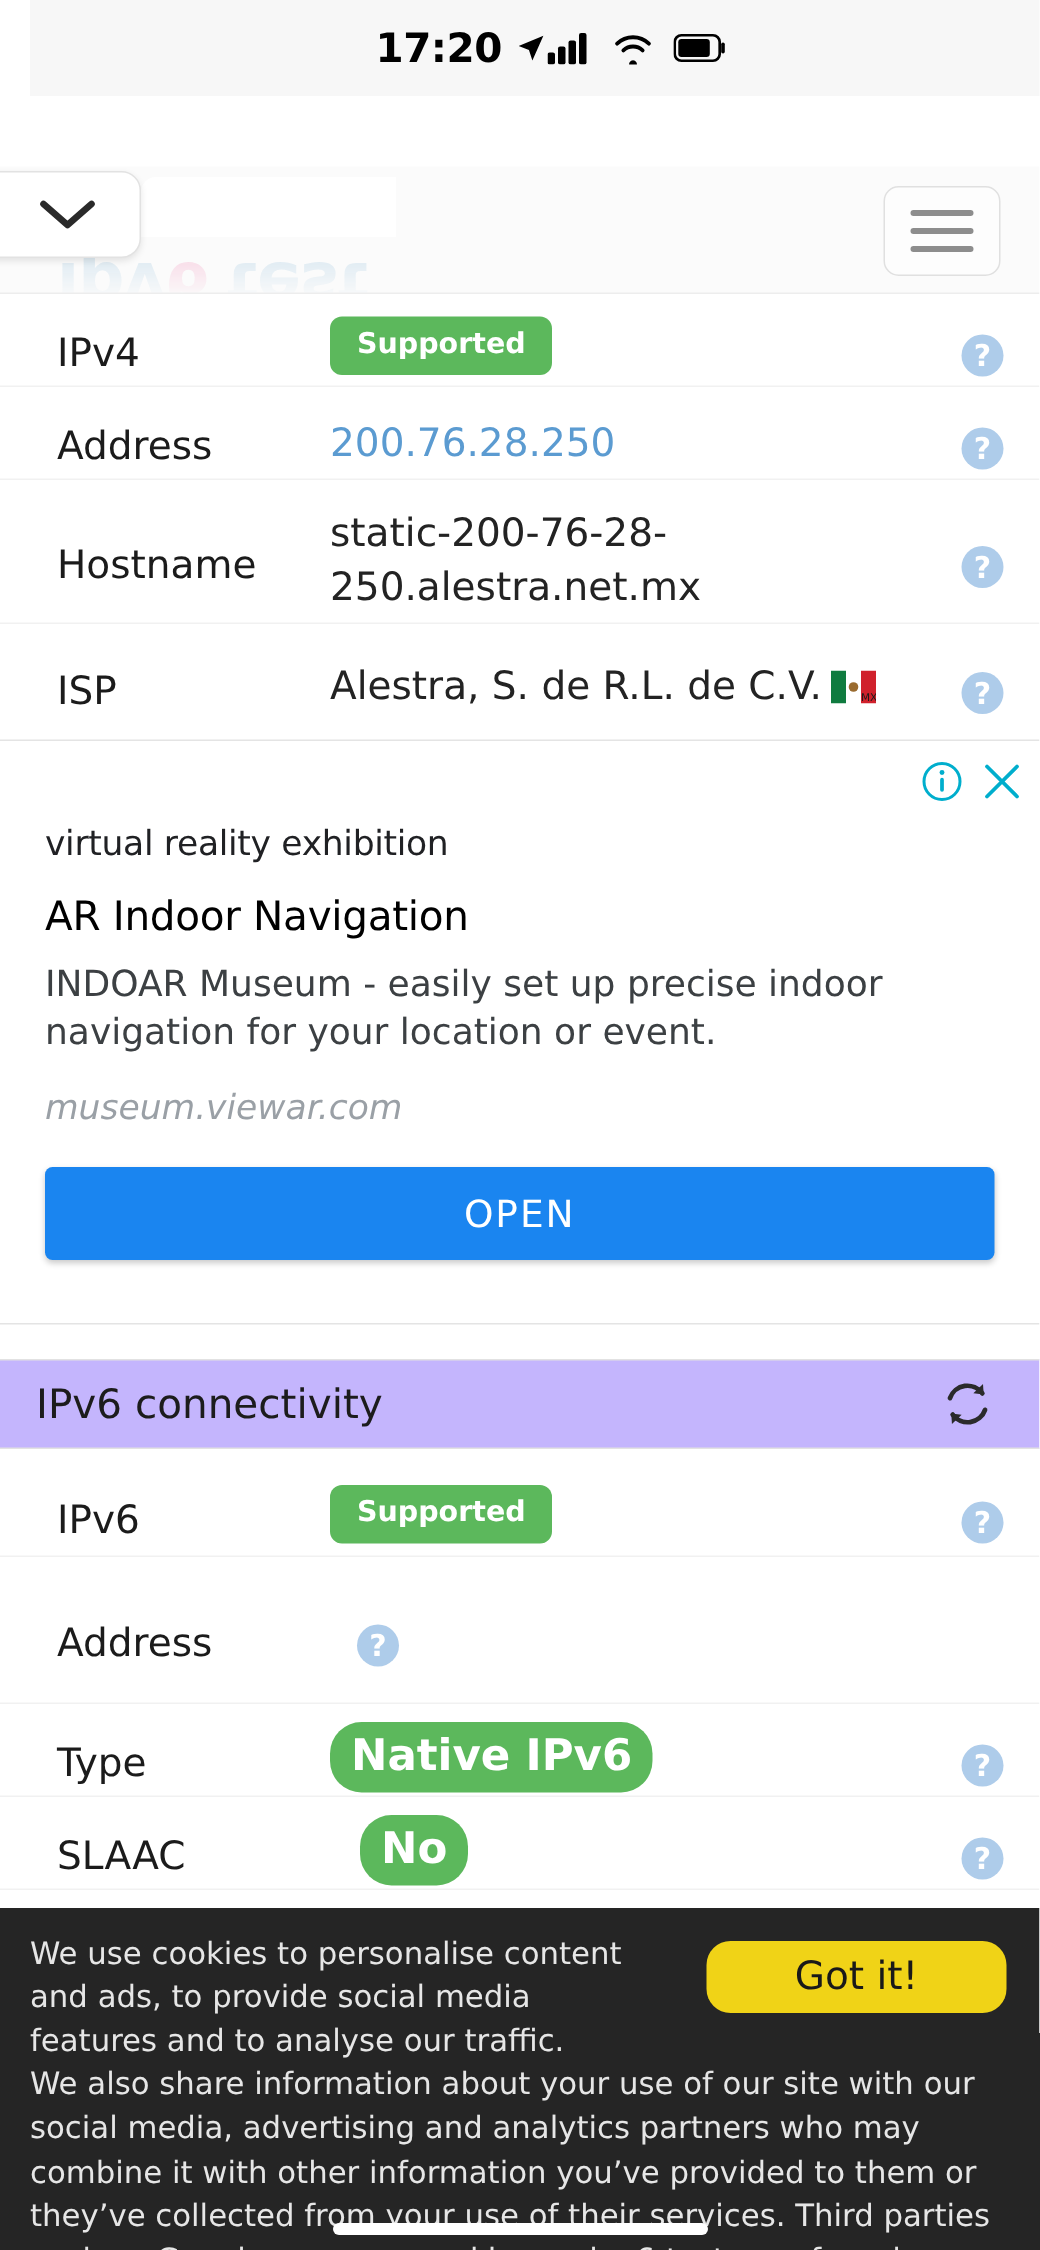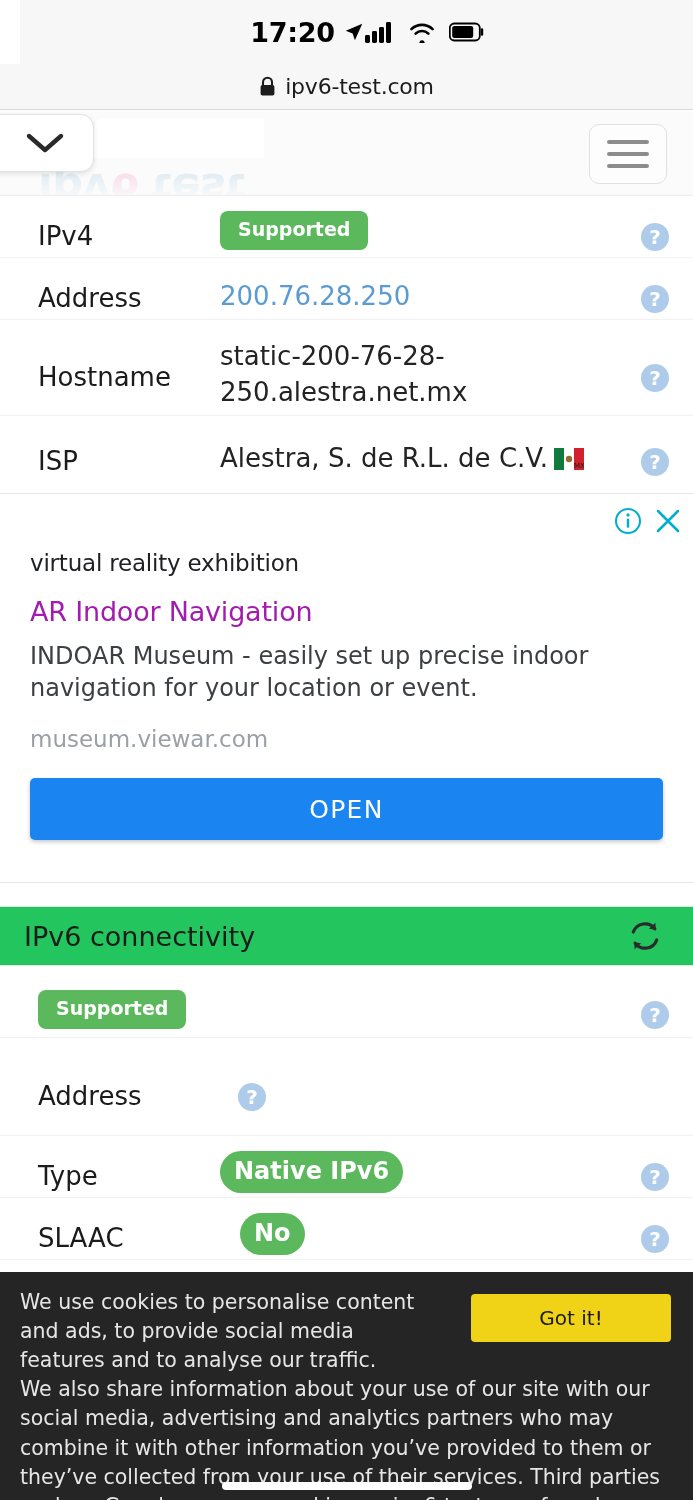--- a/index.html
+++ b/index.html
@@ -110,21 +110,21 @@
     word-break: break-word;
   }
   .row-help { width: 46px; flex: none; padding-top: 20px; display:flex; justify-content:flex-end;}
   .badge {
     display: inline-block;
     background: #5cb85c; color: #fff;
     font-size: 19px; font-weight: 700;
     padding: 9px 18px 11px 18px;
     border-radius: 8px; line-height: 1;
   }
-  .badge.small { font-size: 24px; padding: 8px 14px 10px 14px; border-radius: 21px; }
+  .badge.small { font-size: 29px; padding: 8px 14px 10px 14px; border-radius: 21px; }
   .link { color: #5b9bd1; }
   .help-icon {
     width: 28px; height: 28px; border-radius: 50%;
     background: #aeccea;
     display: flex; align-items: center; justify-content: center;
     color: #ffffff; font-size: 20px; font-weight: 700;
     line-height: 1; font-family: "DejaVu Sans", sans-serif;
   }
   .highlight-box {
     display: inline-block;
@@ -141,36 +141,36 @@
     background: #ffffff;
     border-top: 1px solid #e4e4e4;
     border-bottom: 1px solid #e4e4e4;
   }
   .ad-inner { position: relative; padding: 22px 30px 26px 30px; }
   .ad-icons {
     position: absolute; right: 10px; top: 12px;
     display: flex; align-items: center; gap: 10px;
   }
   .ad-headline { font-size: 23px; color: #202124; margin-top: 34px; letter-spacing: -0.2px;}
-  .ad-sub { font-size: 27px; color: #a21caf; margin-top: 20px; font-weight: 500; letter-spacing:-0.2px;}
+  .ad-sub { font-size: 27px; color: #000000; margin-top: 20px; font-weight: 500; letter-spacing:-0.2px;}
   .ad-desc { font-size: 24px; color: #3c4043; margin-top: 14px; line-height: 1.32; }
-  .ad-url { font-size: 23px; color: #9aa0a6; margin-top: 22px; }
+  .ad-url { font-size: 23px; color: #9aa0a6; margin-top: 22px; font-style: italic; }
   .ad-open {
     margin-top: 26px; width: 100%; height: 62px;
     background: #1a85f0; color: #fff; border: none; border-radius: 5px;
     font-size: 25px; letter-spacing: 1.3px;
     display: flex; align-items: center; justify-content: center;
     box-shadow: 0 2px 4px rgba(0,0,0,0.22);
     font-family: inherit;
   }
 
   
   .section-head {
     position: absolute; left: 0; width: 693px; height: 60px;
-    background: #22c55e;
+    background: #c4b5fd;
     border-top: 1px solid #e2e2e2;
     border-bottom: 1px solid #e2e2e2;
     display: flex; align-items: center; justify-content: space-between;
     padding: 0 30px 0 24px;
   }
   .section-title { font-size: 27px; color: #1c1c1c; }
 
   
   .cookie {
     position: absolute; left: 0; bottom: 0; width: 693px; height: 228px;
@@ -178,22 +178,22 @@
     padding: 16px 20px 0 20px;
     font-size: 20.5px; line-height: 1.42;
     overflow: hidden;
   }
   .cookie p { margin: 0; }
   .cookie-first { padding-right: 240px; }
   .gotit {
     position: absolute; right: 22px; top: 22px;
     width: 200px; height: 48px;
     background: #f0d317; color: #191919;
-    border: none; border-radius: 4px;
-    font-size: 20px; font-family: inherit;
+    border: none; border-radius: 16px;
+    font-size: 26px; font-family: inherit;
     display: flex; align-items: center; justify-content: center;
   }
   .home-indicator {
     position: absolute; left: 50%; transform: translateX(-50%);
     bottom: 10px; width: 250px; height: 8px;
     background: #ffffff; border-radius: 4px;
   }
   .flag { display:inline-block; vertical-align: -3px; margin-left: 6px; }
 </style>
 </head>
@@ -221,29 +221,20 @@
         <path d="M3.4 8.1 a15.3 15.3 0 0 1 21.2 0" stroke="#000" stroke-width="2.6" fill="none" stroke-linecap="round"></path>
       </svg>
       <svg width="36" height="20" viewBox="0 0 36 20">
         <rect x="0.8" y="1.5" width="30" height="17" rx="4.5" fill="none" stroke="#000" stroke-width="1.8"></rect>
         <rect x="3.2" y="4" width="21" height="12" rx="2.2" fill="#000"></rect>
         <path d="M33 7.5 v5" stroke="#000" stroke-width="2.4" stroke-linecap="round"></path>
       </svg>
     </div>
   </div>
 
-  <div class="urlbar">
-    <div class="url-inner">
-      <svg width="17" height="21" viewBox="0 0 17 21">
-        <path d="M4 9 V6.2 a4.5 4.5 0 0 1 9 0 V9" stroke="#1c1c1c" stroke-width="2.1" fill="none"></path>
-        <rect x="1.6" y="9" width="13.8" height="10.6" rx="1.8" fill="#1c1c1c"></rect>
-      </svg>
-      <span class="url-text">ipv6-test.com</span>
-    </div>
-  </div>
 
   <div class="siteheader">
     <div class="logo-wrap">
       <span class="logo-ip">ip</span><span class="logo-v">v</span><span class="logo-six">6</span><span class="logo-test">test</span>
     </div>
     <div class="logo-reflection" aria-hidden="true">
       <span class="logo-ip">ip</span><span class="logo-v">v</span><span class="logo-six">6</span><span class="logo-test">test</span>
     </div>
   </div>
 
@@ -337,20 +328,21 @@
       <path d="M4.2 9.4 A8.2 8.2 0 0 1 18.6 7.3" stroke="#2b2b2b" stroke-width="2.1" fill="none" stroke-linecap="round"></path>
       <path d="M19.8 14.6 A8.2 8.2 0 0 1 5.4 16.7" stroke="#2b2b2b" stroke-width="2.1" fill="none" stroke-linecap="round"></path>
       <path d="M18.9 3.1 L19.2 7.8 L14.6 7.2 Z" fill="#2b2b2b"></path>
       <path d="M5.1 20.9 L4.8 16.2 L9.4 16.8 Z" fill="#2b2b2b"></path>
     </svg>
   </div>
 
   <div class="rows" style="top:972px;">
 
     <div class="row" style="height:66px;">
+      <div class="row-label">IPv6</div>
       <div class="row-value" style="padding-top:10px;">
         <span class="badge">Supported</span>
       </div>
       <div class="row-help">
         <span class="help-icon">?</span>
       </div>
     </div>
 
     <div class="row" style="height:98px;">
       <div class="row-label">Address</div>

